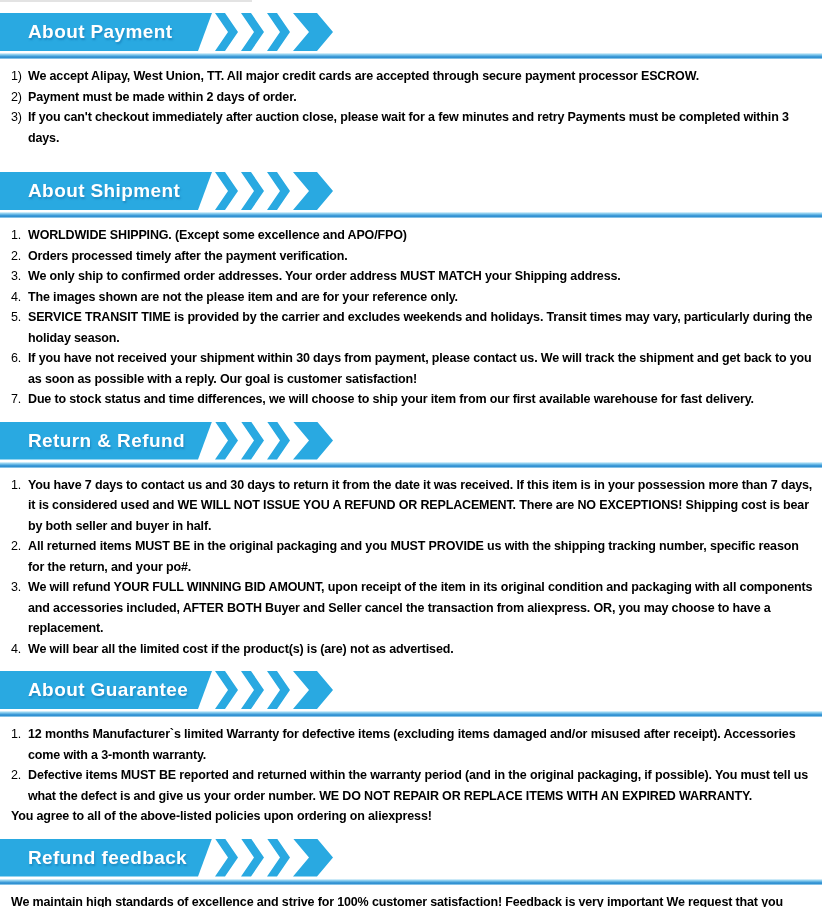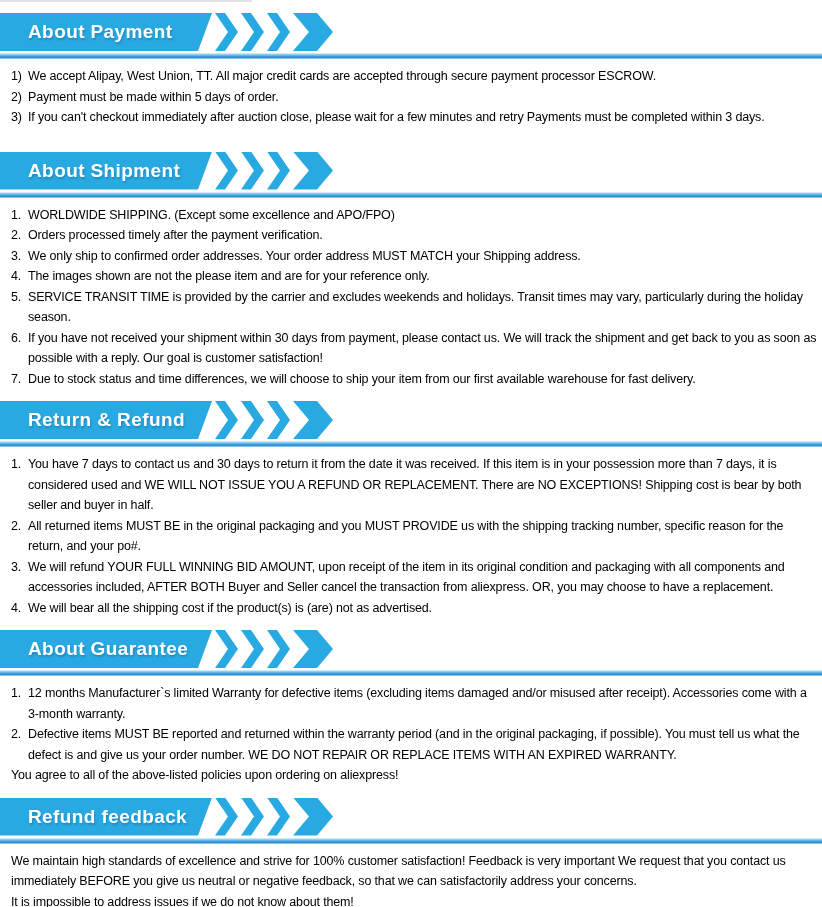--- a/index.html
+++ b/index.html
@@ -62,21 +62,21 @@
   }
   .items {
     padding: 7px 4px 12px 11px;
     font-size: 12.5px;
     line-height: 20.5px;
     letter-spacing: -0.15px;
   }
   .section:first-of-type .items { padding-bottom: 24px; }
   .item { display: flex; }
   .item .num { flex: 0 0 17px; }
-  .item .txt { flex: 1 1 auto; }
+  .item .txt { flex: 1 1 auto; font-weight: bold; }
 </style>
 </head>
 <body>
 
 <div class="top-artifact"></div>
 
 <div id="sections-root">
   <section class="section">
     <div class="banner-row">
       <div class="banner">
@@ -89,21 +89,21 @@
     </div>
     <div class="underline"></div>
     <div class="items">
   <div class="item">
     <span class="num">1)</span>
     <span class="txt">We accept Alipay, West Union, TT. All major credit cards are accepted through secure payment processor ESCROW.</span>
   </div>
 
   <div class="item">
     <span class="num">2)</span>
-    <span class="txt">Payment must be made within 5 days of order.</span>
+    <span class="txt">Payment must be made within 2 days of order.</span>
   </div>
 
   <div class="item">
     <span class="num">3)</span>
     <span class="txt">If you can't checkout immediately after auction close, please wait for a few minutes and retry Payments must be completed within 3 days.</span>
   </div>
 </div>
   </section>
 
   <section class="section">
@@ -177,21 +177,21 @@
     <span class="txt">All returned items MUST BE in the original packaging and you MUST PROVIDE us with the shipping tracking number, specific reason for the return, and your po#.</span>
   </div>
 
   <div class="item">
     <span class="num">3.</span>
     <span class="txt">We will refund YOUR FULL WINNING BID AMOUNT, upon receipt of the item in its original condition and packaging with all components and accessories included, AFTER BOTH Buyer and Seller cancel the transaction from aliexpress. OR, you may choose to have a replacement.</span>
   </div>
 
   <div class="item">
     <span class="num">4.</span>
-    <span class="txt">We will bear all the shipping cost if the product(s) is (are) not as advertised.</span>
+    <span class="txt">We will bear all the limited cost if the product(s) is (are) not as advertised.</span>
   </div>
 </div>
   </section>
 
   <section class="section">
     <div class="banner-row">
       <div class="banner">
         <span class="banner-title">About Guarantee</span>
       </div>
       <span class="chev"></span>

